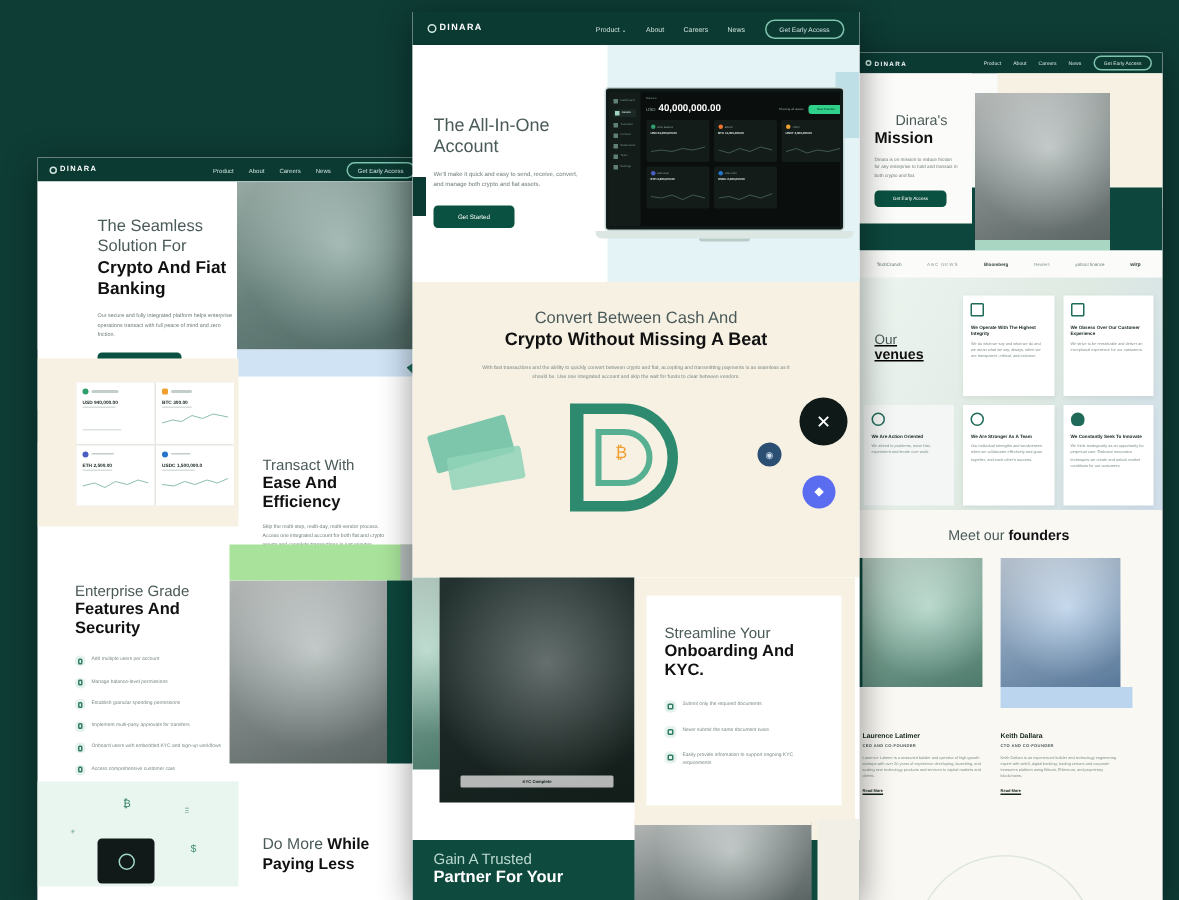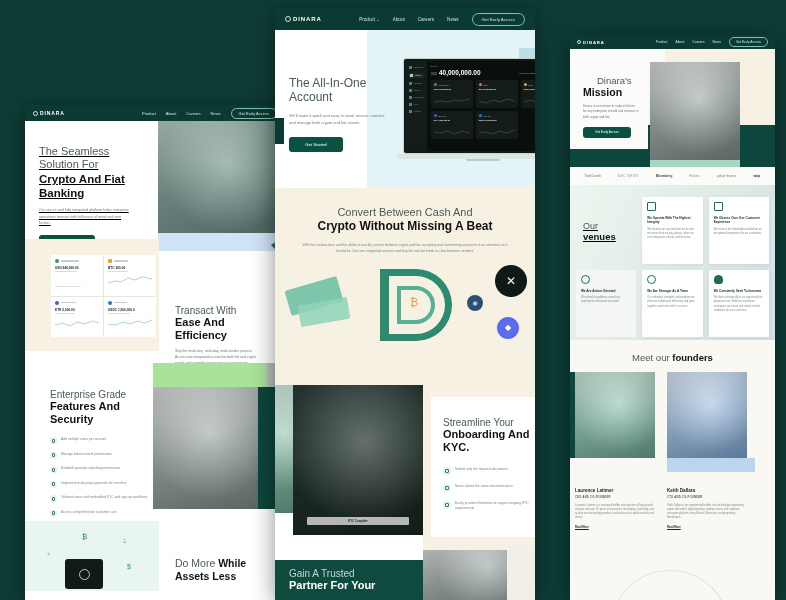--- a/index.html
+++ b/index.html
@@ -55,21 +55,21 @@
       <div class="navlinks" style="gap:10px; font-size:4px;">
         <span>Product</span>
         <span>About</span>
         <span>Careers</span>
         <span>News</span>
         <span class="navcta" style="font-size:4px; padding:2px 7px;">Get Early Access</span>
       </div>
     </div>
 
     <div style="position:relative; height:112px; background:#fff;">
-      <div style="position:absolute; left:14px; top:24px; width:110px;text-decoration:underline;">
+      <div style="position:absolute; left:40px; top:24px; width:110px;">
         <div class="h-light" style="font-size:11px; line-height:1.22;">The Seamless Solution For</div>
         <div class="h-bold" style="font-size:11.5px; line-height:1.2; margin-top:1px;">Crypto And Fiat Banking</div>
         <div class="para blur" style="font-size:3.6px; line-height:1.7; margin-top:7px; width:94px;">Our secure and fully integrated platform helps enterprise operations transact with full peace of mind and zero friction.</div>
         <div class="btn-green" style="font-size:3.6px; padding:4px 0; width:56px; margin-top:9px;">Get Early Access</div>
       </div>
       <div class="ph" style="position:absolute; right:0; top:0; width:127px; height:112px;"></div>
     </div>
     <div style="position:absolute; left:133px; top:128px; width:127px; height:18px; background:#cfe3f5;"></div>
     <div style="position:absolute; left:0; top:168px; width:10px; height:22px; background:#0b3a33;"></div>
 
@@ -189,21 +189,21 @@
       <span style="position:absolute; left:22px; top:30px; font-size:4px; color:#8fbdac;">◈</span>
       <span style="position:absolute; left:102px; top:42px; font-size:7px; color:#3f8f78;">$</span>
       <div style="position:absolute; left:40px; top:38px; width:38px; height:30px; background:#121a19; border-radius:3px; display:flex; align-items:center; justify-content:center;">
         <span style="width:11px;height:11px;border:1px solid #9fd6c2;border-radius:50%; display:inline-block;"></span>
       </div>
 
       <div style="position:absolute; left:150px; top:36px;">
         <div style="font-size:10.5px; line-height:1.25;">
           <span class="h-light">Do More</span>
           <span class="h-bold">While</span><br>
-          <span class="h-bold">Assets Less</span>
+          <span class="h-bold">Paying Less</span>
         </div>
       </div>
     </div>
   </div>
 
   <div class="panel" style="left:570px; top:35px; width:205px; height:565px;">
 
     <div class="navbar" style="height:14px; padding:0 7px;">
       <div class="brand" style="font-size:4.2px;">
         <span class="brandmark" style="width:4px;height:4px;"></span>
@@ -294,21 +294,21 @@
         <div style="position:absolute; left:0; top:86px; width:88px; height:14px; background:#bcd5ef;"></div>
         <div style="font-size:4.6px;font-weight:700;color:#15251f;margin-top:30px;">Keith Dallara</div>
         <div style="font-size:2.7px;font-weight:700;color:#4b5b58;margin-top:2.5px;letter-spacing:.25px;">CTO AND CO-FOUNDER</div>
         <div class="blur" style="font-size:2.6px;color:#7e8d8a;margin-top:5px;line-height:1.65;">Keith Dallara is an experienced builder and technology engineering expert with web3, digital banking, trading venues and corporate treasuries platform using Bitcoin, Ethereum, and proprietary blockchains.</div>
         <div style="font-size:2.7px;font-weight:700;color:#15251f;margin-top:5px;text-decoration:underline;">Read More</div>
       </div>
       <div style="position:absolute; left:40px; bottom:-30px; width:120px; height:60px; border:1px solid #dfe6e0; border-radius:60px 60px 0 0;"></div>
     </div>
   </div>
 
-  <div class="panel" style="left:275px; top:8px; width:260px; height:592px;">
+  <div class="panel" style="left:275px; top:8px; width:298px; height:592px;">
 
     <div class="navbar" style="height:22px; padding:0 10px;">
       <div class="brand" style="font-size:6px;">
         <span class="brandmark" style="width:6px;height:6px;"></span>
         <span>DINARA</span>
       </div>
       <div class="navlinks" style="gap:13px; font-size:4.6px;">
         <span style="color:#cfe3dd;">
           <span>Product</span>
           <span style="font-size:4px;">⌄</span>

